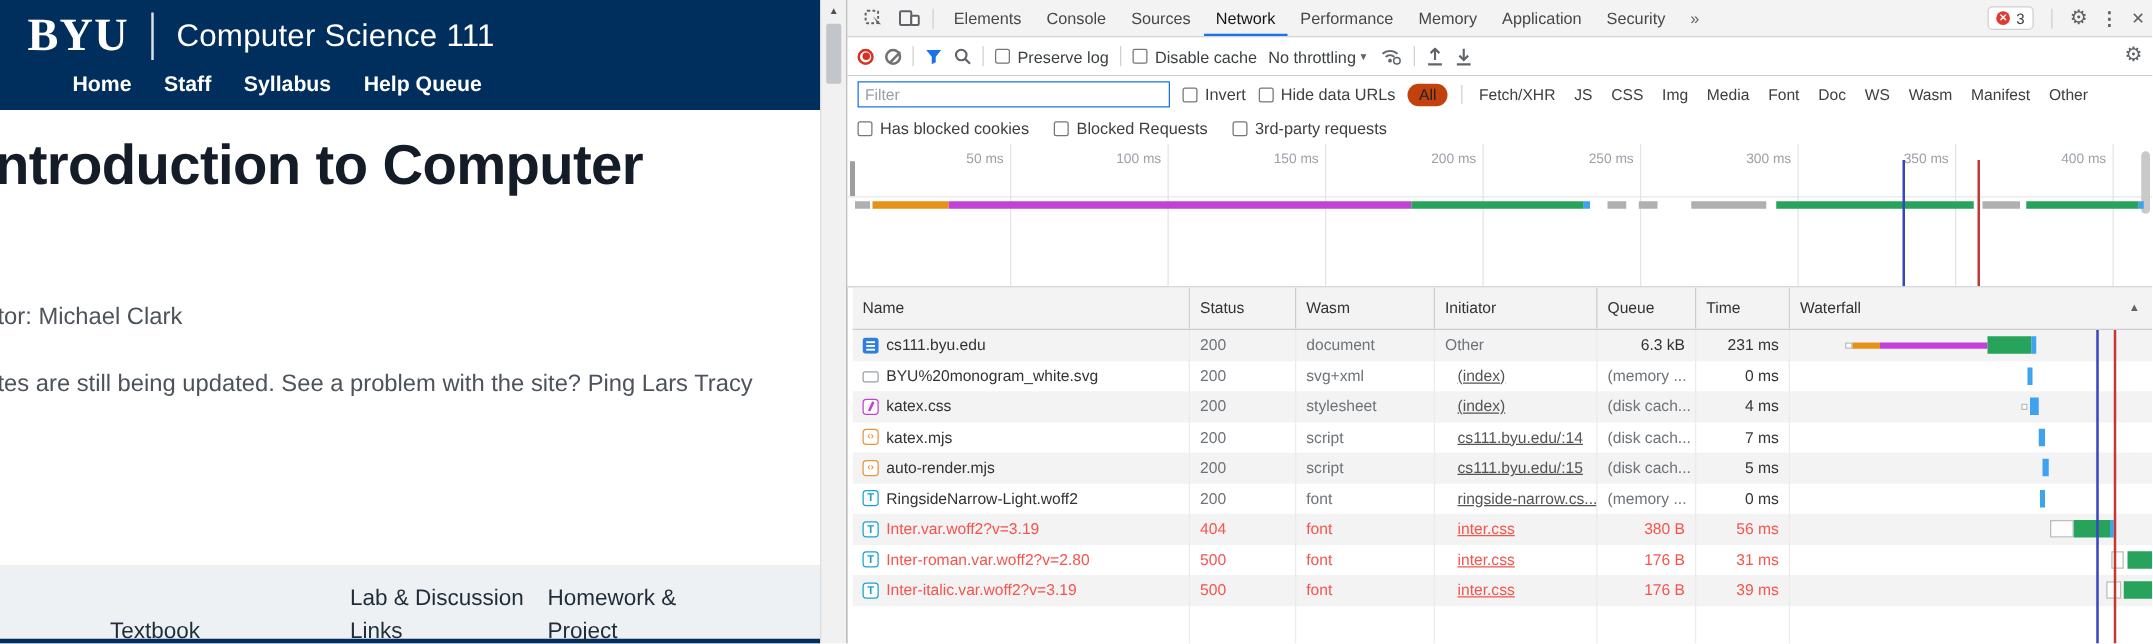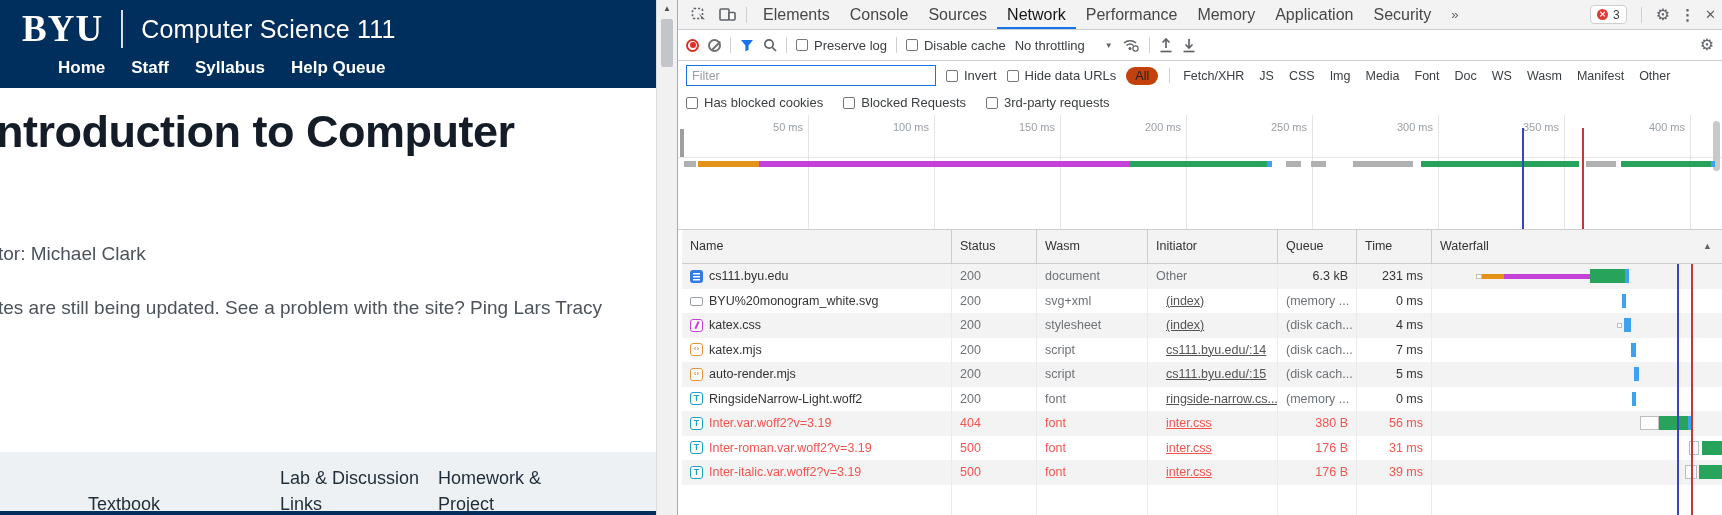--- a/index.html
+++ b/index.html
@@ -34,40 +34,40 @@
 
   
   .devtools{ position:absolute; left:677px; top:0; width:1045px; height:515px; background:#fff;
     border-left:1px solid #a9a9a9; display:flex; flex-direction:column; color:#3c4043; font-size:13px;}
   .sep{ width:1px; height:16px; background:#d0d0d0; flex:none;}
 
   .tabbar{ height:30px; flex:none; background:#f3f3f3; border-bottom:1px solid #cacdd1;
     display:flex; align-items:center; padding:0 6px 0 8px; gap:2px;}
   .tb-icon{ width:26px; height:26px; display:flex; align-items:center; justify-content:center; flex:none;}
   .tabbar .sep{ margin:0 4px;}
-  .tab{ height:29px; line-height:29px; padding:0 10px; font-size:16px; color:#474747; cursor:default; white-space:nowrap;}
+  .tab{ height:29px; line-height:29px; padding:0 10px; font-size:13px; color:#474747; cursor:default; white-space:nowrap;}
   .tab.selected{ color:#161616; box-shadow:inset 0 -2px 0 #1a73e8;}
   .tab-more{ padding:0 8px; color:#5f6368; font-size:13px;}
   .tb-right{ margin-left:auto; display:flex; align-items:center; gap:10px;}
   .err-badge{ display:flex; align-items:center; gap:5px; border:1px solid #cfcfcf; border-radius:4px;
     background:#fff; height:19px; padding:0 6px;}
   .err-dot{ width:11px; height:11px; border-radius:50%; background:#df3b32; color:#fff; font-size:8px;
     line-height:11px; text-align:center; font-weight:bold;}
   .err-count{ font-size:12px; color:#3c4043;}
 
   .nettoolbar{ height:31px; flex:none; background:#fff; border-bottom:1px solid #cacdd1;
     display:flex; align-items:center; gap:9px; padding:0 8px;}
   .rec{ width:13px; height:13px; border:2px solid #d93025; border-radius:50%; position:relative; flex:none;}
   .rec::after{ content:''; position:absolute; inset:1.5px; background:#d93025; border-radius:50%;}
   .clear-ic{ width:13px; height:13px; border:2px solid #707070; border-radius:50%; position:relative; flex:none;}
   .clear-ic::after{ content:''; position:absolute; left:5px; top:-1px; width:2px; height:12px;
     background:#707070; transform:rotate(45deg);}
   .cb{ width:12px; height:12px; border:1.5px solid #767676; border-radius:2px; background:#fff; flex:none;}
   .cb-label{ display:flex; align-items:center; gap:6px; font-size:13px; color:#3c4043; white-space:nowrap;}
-  .throttle{ display:flex; align-items:center; gap:20px; color:#3c4043; white-space:nowrap;}
+  .throttle{ display:flex; align-items:center; gap:2px; color:#3c4043; white-space:nowrap;}
   .caret{ font-size:8px; color:#5f6368;}
   .flex-spacer{ flex:1;}
   .gear{ font-size:16px; color:#5f6368; line-height:16px;}
   .kebab{ font-size:15px; color:#5f6368; font-weight:bold;}
   .close-x{ font-size:13px; color:#5f6368;}
 
   .filterbar{ height:29px; flex:none; display:flex; align-items:center; gap:10px; padding:0 8px; background:#fff;}
   .filter-input{ width:250px; height:21px; border:1.5px solid #1a73e8; border-radius:0; font-size:12.5px;
     padding:0 5px; color:#202124; outline:none; font-family:"Liberation Sans",sans-serif;}
   .filter-input::placeholder{ color:#9aa0a6;}
@@ -460,21 +460,21 @@
             <div class="cell num" style="width: 75px;">56 ms</div>
             <div class="cell wf">
               <div class="bar ho thick" style="left: 208px; width: 19px;"></div>
               <div class="bar gn thick" style="left: 227px; width: 29px;"></div>
               <div class="bar bl thick" style="left: 256px; width: 3px;"></div>
             </div>
           </div>
           <div class="nrow error">
             <div class="cell name" style="width: 270px;">
               <span class="fi fi-font">T</span>
-              <span>Inter-roman.var.woff2?v=3.19</span>
+              <span>Inter-roman.var.woff2?v=2.80</span>
             </div>
             <div class="cell dim" style="width: 85px;">500</div>
             <div class="cell dim" style="width: 111px;">font</div>
             <div class="cell dim" style="width: 130px;"><a class="init-link">inter.css</a></div>
             <div class="cell num" style="width: 79px;">176 B</div>
             <div class="cell num" style="width: 75px;">31 ms</div>
             <div class="cell wf">
               <div class="bar ho thick" style="left: 257px; width: 10px;"></div>
               <div class="bar gn thick" style="left: 270px; width: 21px;"></div>
             </div>

